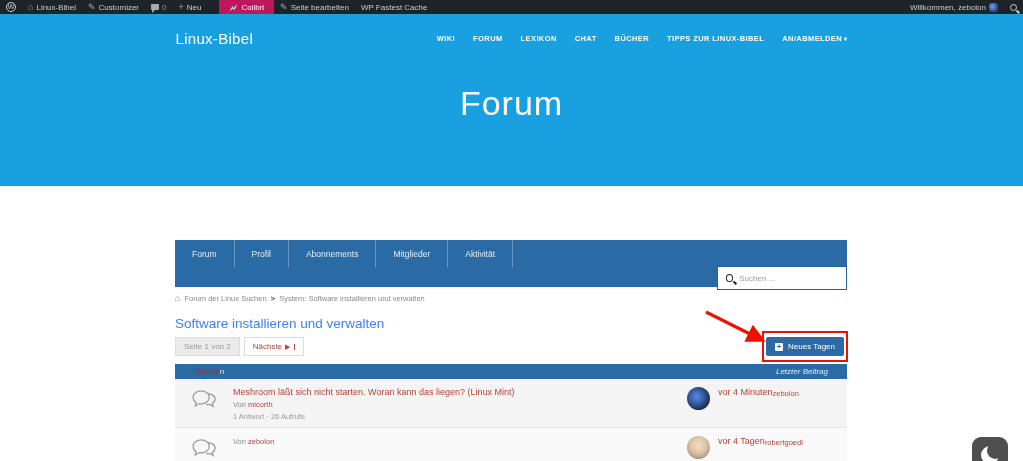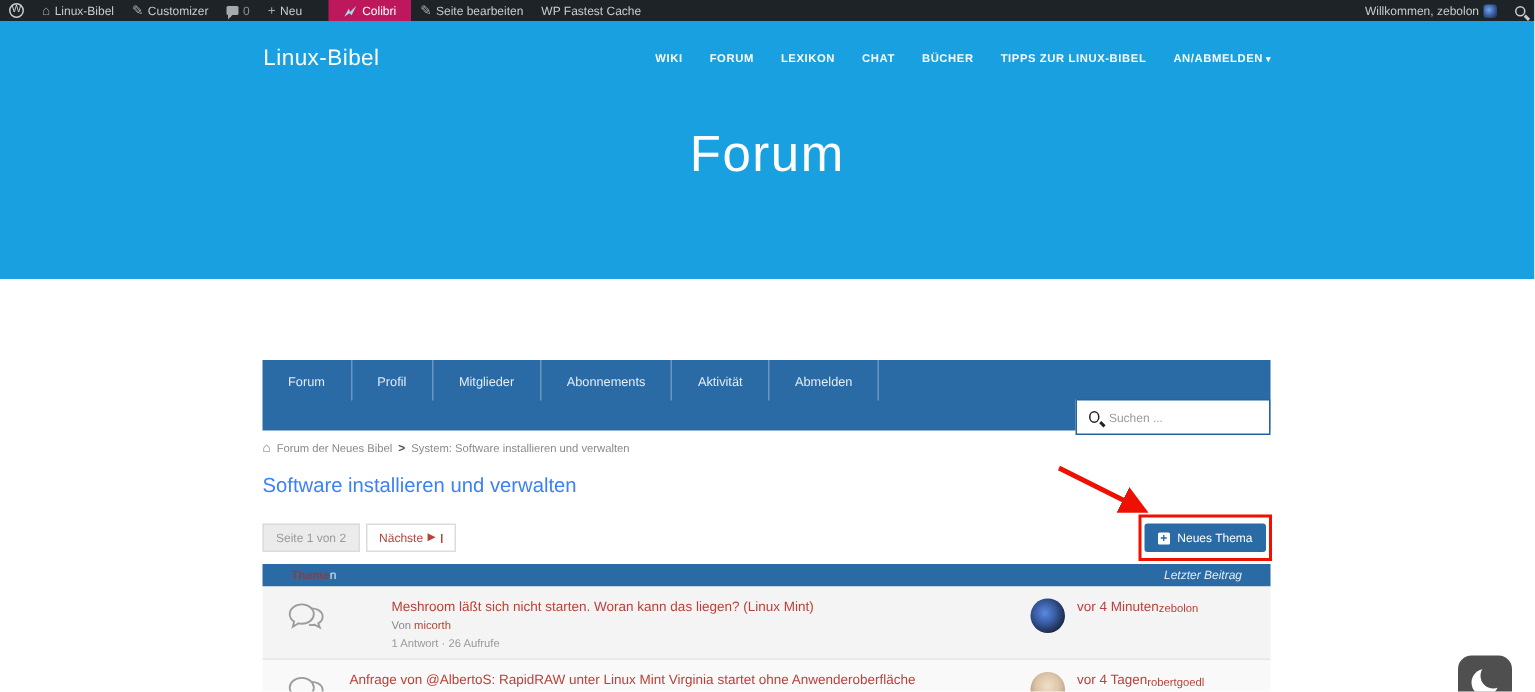--- a/index.html
+++ b/index.html
@@ -55,40 +55,40 @@
   .search-box input { border: none; outline: none; font-size: 8px; width: 100%; color: #666; background: transparent; font-family: inherit; }
   .search-box input::placeholder { color: #9a9a9a; }
 
   .breadcrumb { margin-top: 6px; display: flex; align-items: center; gap: 4px; font-size: 7.5px; color: #8a8a8a; }
   .breadcrumb .glyph { font-size: 9px; color: #777; }
   .breadcrumb a { color: #8a8a8a; }
   .crumb-sep { font-weight: 700; color: #555; font-size: 8px; }
 
   .heading { margin-top: 13px; font-size: 13.5px; font-weight: 400; color: #3b82f6; }
 
-  .controls { margin-top: 18px; display: flex; justify-content: space-between; align-items: center; }
+  .controls { margin-top: 6px; display: flex; justify-content: space-between; align-items: center; }
   .pagination { display: flex; gap: 4px; align-items: center; }
   .page-info { background: #ebebeb; border: 1px solid #dcdcdc; color: #999; font-size: 8px; padding: 4px 8px; }
   .next-btn { background: #fff; border: 1px solid #dcdcdc; color: #b9413c; font-size: 8px; padding: 4px 8px; display: flex; gap: 3px; align-items: center; }
   .skip-icon { color: #b9413c; font-size: 7px; line-height: 1; }
   .skip-bar { display: inline-block; width: 1.5px; height: 6px; background: #b9413c; margin-left: 0.5px; }
 
   .new-topic-wrap { position: relative; margin-right: 3px; }
   .new-topic { background: #2a6ba6; color: #fff; font-size: 8px; padding: 5px 9px; display: flex; align-items: center; gap: 5px; border: none; border-radius: 2px; cursor: pointer; font-family: inherit; }
   .plus-box { width: 8px; height: 8px; background: #fff; color: #2a6ba6; font-size: 8px; line-height: 7px; text-align: center; border-radius: 1px; font-weight: 700; }
   .annotation-rect { position: absolute; inset: -6px -4px; border: 2.5px solid #ee1000; z-index: 30; pointer-events: none; }
 
   .topic-table { margin-top: 8px; }
   .thead { height: 15px; background: #2a6ba6; display: flex; justify-content: space-between; align-items: center; padding: 0 19px; font-size: 8px; }
   .th-left .hl { color: #8e3d3d; font-weight: 700; }
   .th-left span:last-child { color: #e2eaf3; }
   .th-right { font-style: italic; color: #e2eaf3; }
 
   .row { display: flex; align-items: flex-start; padding: 7px 0 6px 0; border-bottom: 1px solid #e6e6e6; }
-  .row-0 { background: #f4f4f4; gap: 28px; --rowbg: #f4f4f4; }
+  .row-0 { background: #f4f4f4; --rowbg: #f4f4f4; }
   .row-1 { background: #f9f9f9; --rowbg: #f9f9f9; height: 40px; }
   .row-icon { width: 58px; display: flex; justify-content: center; padding-top: 4px; flex: none; }
   .row-main { flex: 1; padding-right: 8px; }
   .row-title { display: block; font-size: 9px; color: #bb4038; line-height: 1.35; }
   .row-by { font-size: 7.5px; color: #8a8a8a; margin-top: 2px; }
   .row-by a { color: #bb4038; }
   .row-stats { font-size: 7.5px; color: #9a9a9a; margin-top: 3px; }
   .row-last { width: 160px; flex: none; display: flex; gap: 8px; align-items: flex-start; padding-top: 1px; }
   .avatar { width: 23px; height: 23px; border-radius: 50%; flex: none; display: inline-block; }
   .av-zebolon { background: radial-gradient(circle at 42% 42%, #5b8ade 0%, #3a5fa8 35%, #182238 78%); }
@@ -169,54 +169,53 @@
   </div>
   <div class="page-title">Forum</div>
 </div>
 
 <div class="content">
 
   <div class="forum-bar">
     <div class="tabs">
       <div class="tab">Forum</div>
       <div class="tab">Profil</div>
+      <div class="tab">Abonnements</div>
       <div class="tab">Mitglieder</div>
-      <div class="tab">Abonnements</div>
       <div class="tab">Aktivität</div>
-      <div class="tab">Abmelden</div>
     </div>
     <div class="search-box">
       <span class="mag"></span>
       <input type="text" placeholder="Suchen ..." style="">
     </div>
   </div>
 
   <div class="breadcrumb">
     <span class="glyph">⌂</span>
-    <a>Forum der Neues Bibel</a>
+    <a>Forum der Linux Suchen</a>
     <span class="crumb-sep">&gt;</span>
     <span>System: Software installieren und verwalten</span>
   </div>
 
   <h1 class="heading">Software installieren und verwalten</h1>
 
   <div class="controls">
     <div class="pagination">
       <span class="page-info">Seite 1 von 2</span>
       <a class="next-btn">
         <span>Nächste</span>
         <span class="skip-icon">▶</span>
           <span class="skip-bar"></span>
       </a>
     </div>
     <div class="new-topic-wrap">
       <div class="annotation-rect"></div>
       <button class="new-topic">
         <span class="plus-box">+</span>
-        <span>Neues Thema</span>
+        <span>Neues Tagen</span>
       </button>
     </div>
   </div>
 
   <div class="topic-table">
     <div class="thead">
       <div class="th-left">
         <span class="hl">Theme</span><span>n</span>
       </div>
       <div class="th-right">Letzter Beitrag</div>
@@ -244,21 +243,20 @@
     </div>
 
     <div class="row row-1">
       <div class="row-icon">
         <svg width="25" height="18" viewBox="0 0 26 19">
           <path d="M14 4 C19 3 24.2 5.5 24.2 9.5 C24.2 11.6 23 13.3 21.1 14.3 L22.2 17.3 L18.5 15.3 C17.2 15.6 15.8 15.6 14.6 15.3" fill="none" stroke="#9c9c9c" stroke-width="1.3"></path>
           <path d="M9.5 1 C4.8 1 1 4 1 7.8 C1 10 2.2 11.9 4.1 13.1 L3.2 16.8 L7.3 14.3 C8 14.5 8.7 14.6 9.5 14.6 C14.2 14.6 18 11.6 18 7.8 C18 4 14.2 1 9.5 1 Z" fill="var(--rowbg,#f9f9f9)" stroke="#9c9c9c" stroke-width="1.3"></path>
         </svg>
       </div>
       <div class="row-main">
-        <a class="row-title">Anfrage von @AlbertoS: RapidRAW unter Linux Mint Virginia startet ohne Anwenderoberfläche</a>
         <div class="row-by"><span>Von</span> <a>zebolon</a></div>
 
       </div>
       <div class="row-last">
         <span class="avatar av-robertgoedl"></span>
         <div class="last-meta">
           <a class="last-time">vor 4 Tagen</a>
           <a class="last-user">robertgoedl</a>
         </div>
       </div>

